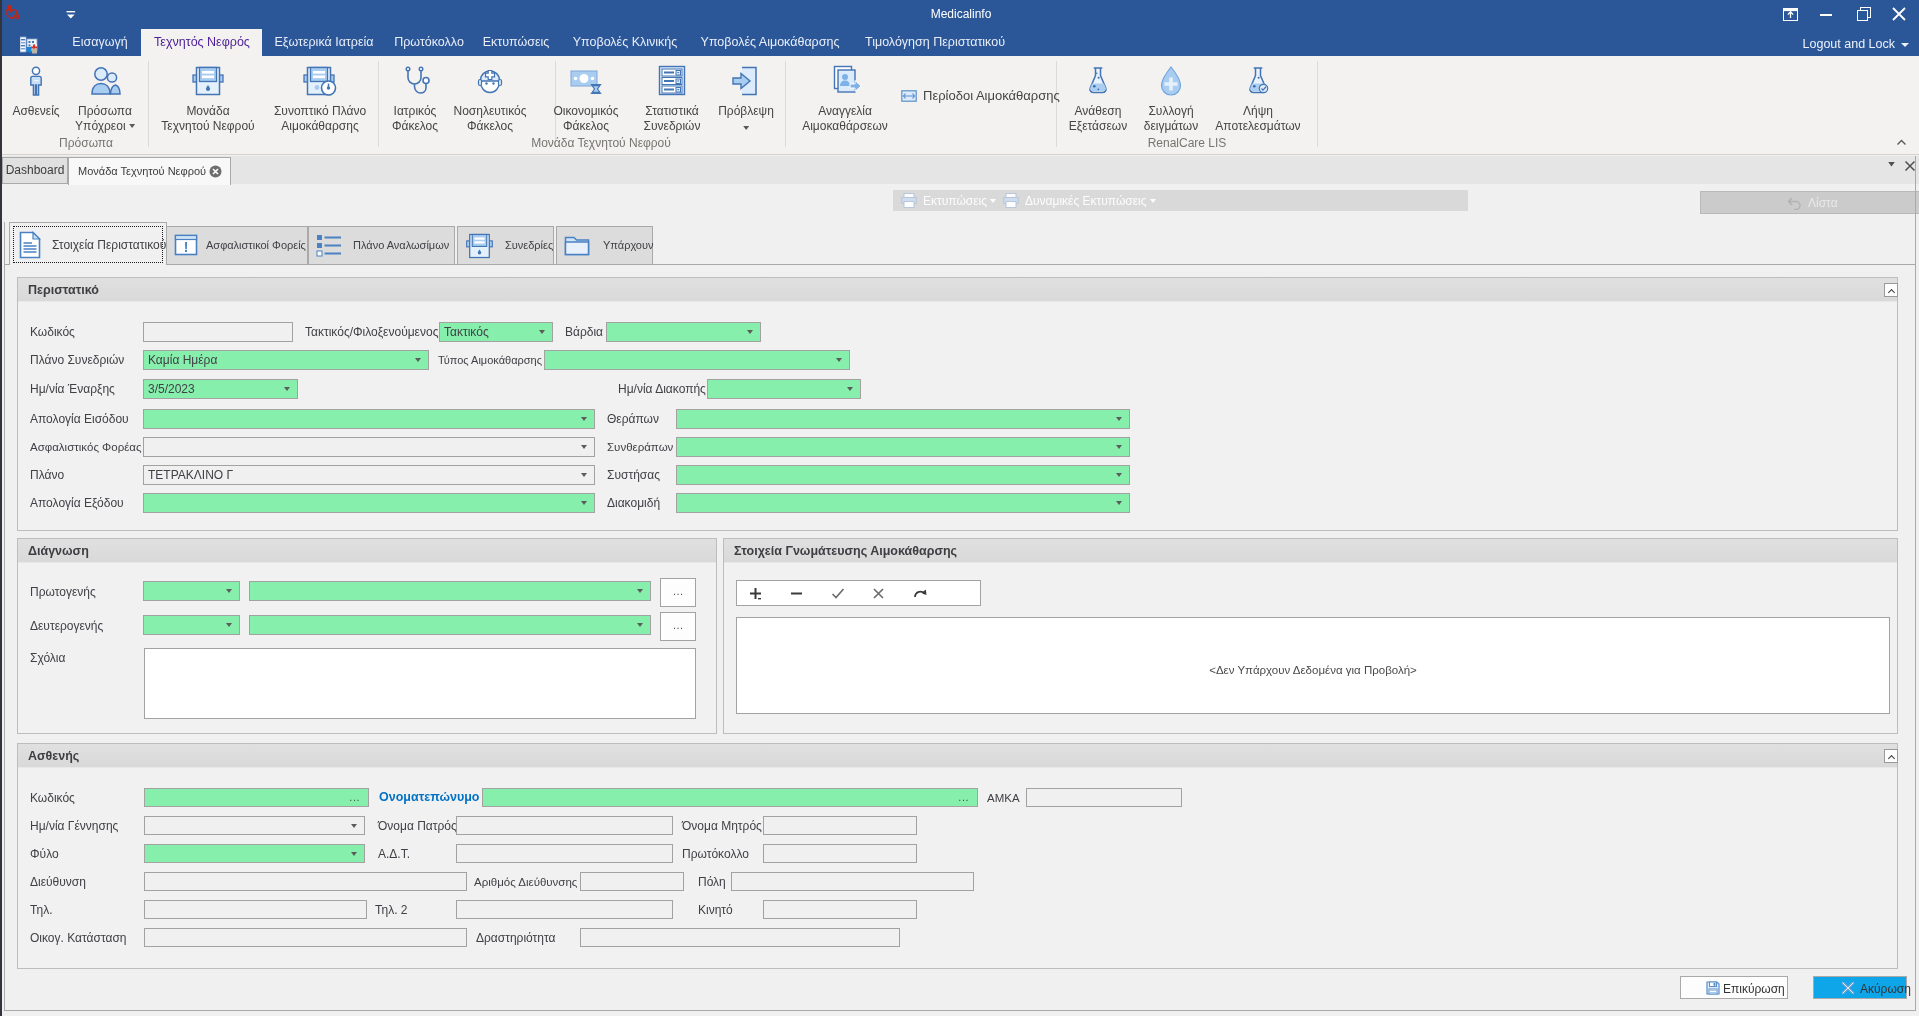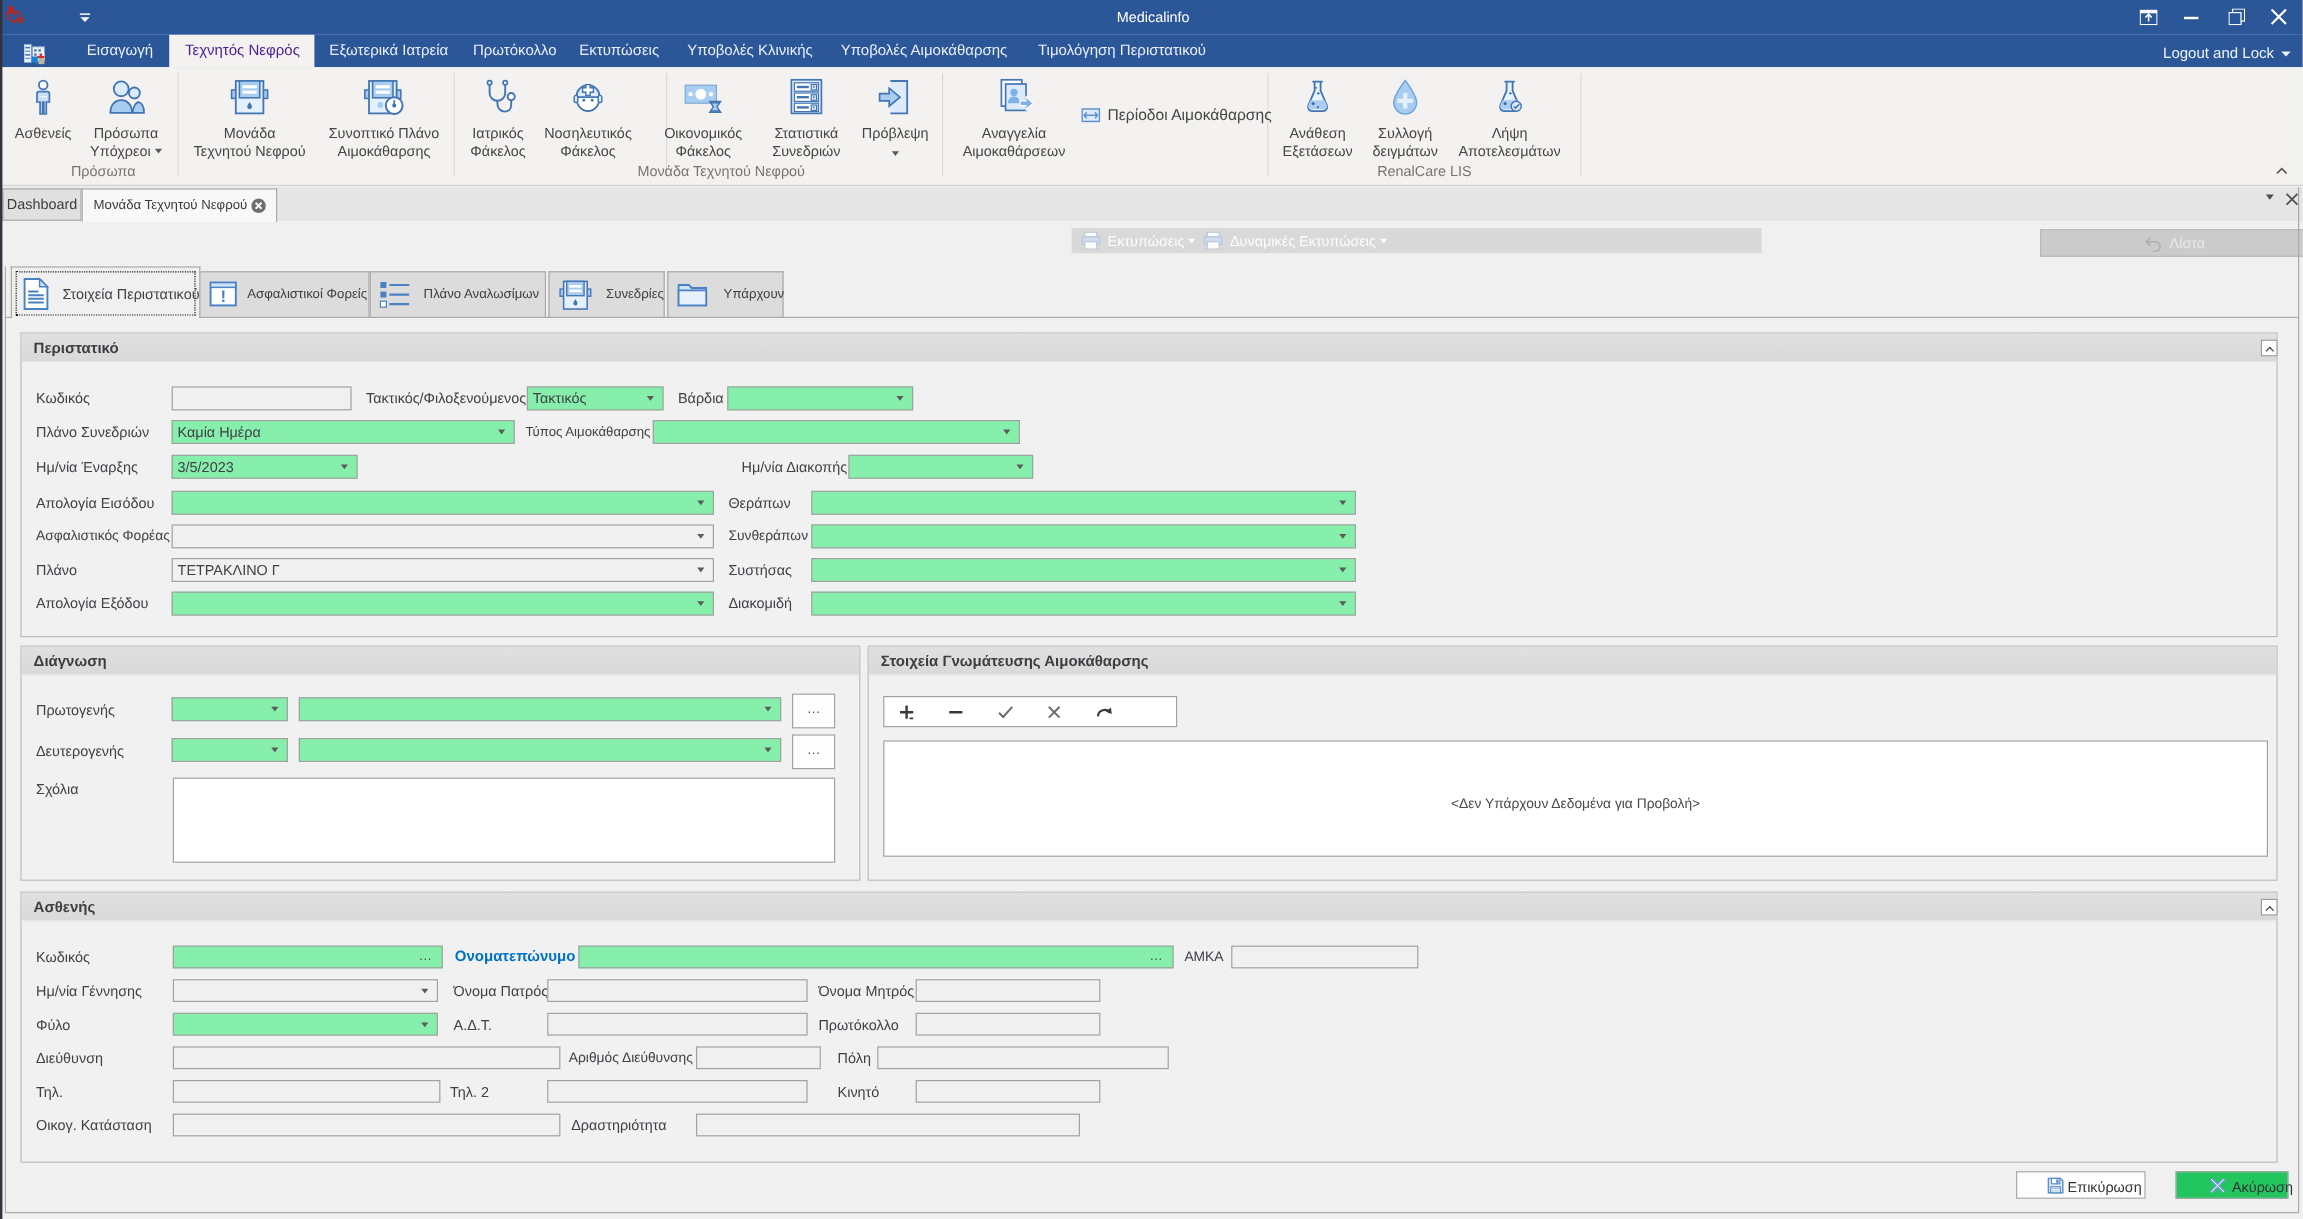--- a/index.html
+++ b/index.html
@@ -498,19 +498,19 @@
 <div class="abs" style="left:1680px;top:976px;width:108px;height:23px;background:#fdfdfd;border:1px solid #a9a9a9">
 <svg style="position:absolute;left:24px;top:3px" width="16" height="16" viewBox="0 0 16 16">
 <path d="M2 2 H12 L14 4 V14 H2 Z" fill="#dcebfa" stroke="#5b8fc9" stroke-width="1.2"></path>
 <rect x="4.5" y="2" width="7" height="4.5" fill="#fff" stroke="#5b8fc9" stroke-width="1"></rect>
 <rect x="8.5" y="2.8" width="2" height="3" fill="#5b8fc9"></rect>
 <rect x="4" y="9" width="8" height="5" fill="#fff" stroke="#5b8fc9" stroke-width="1"></rect>
 <path d="M5 10.5 H11 M5 12.5 H11" stroke="#9cc3e8" stroke-width="0.9"></path>
 </svg>
 <span style="position:absolute;left:42px;top:5px;font-size:12px;color:#333">Επικύρωση</span>
 </div>
-<div class="abs" style="left:1813px;top:976px;width:94px;height:23px;background:#22c55e;border:1px solid #a9a9a9">
+<div class="abs" style="left:1813px;top:976px;width:94px;height:23px;background:#0ea5e9;border:1px solid #a9a9a9">
 <svg style="position:absolute;left:26px;top:3px" width="16" height="16" viewBox="0 0 16 16">
 <path d="M2.5 2.5 L13.5 13.5 M13.5 2.5 L2.5 13.5" stroke="#6ca2d8" stroke-width="3"></path>
 <path d="M2.5 2.5 L13.5 13.5 M13.5 2.5 L2.5 13.5" stroke="#fff" stroke-width="0.8"></path>
 </svg>
 <span style="position:absolute;left:46px;top:5px;font-size:12px;color:#333">Ακύρωση</span>
 </div>
 
 </body></html>

